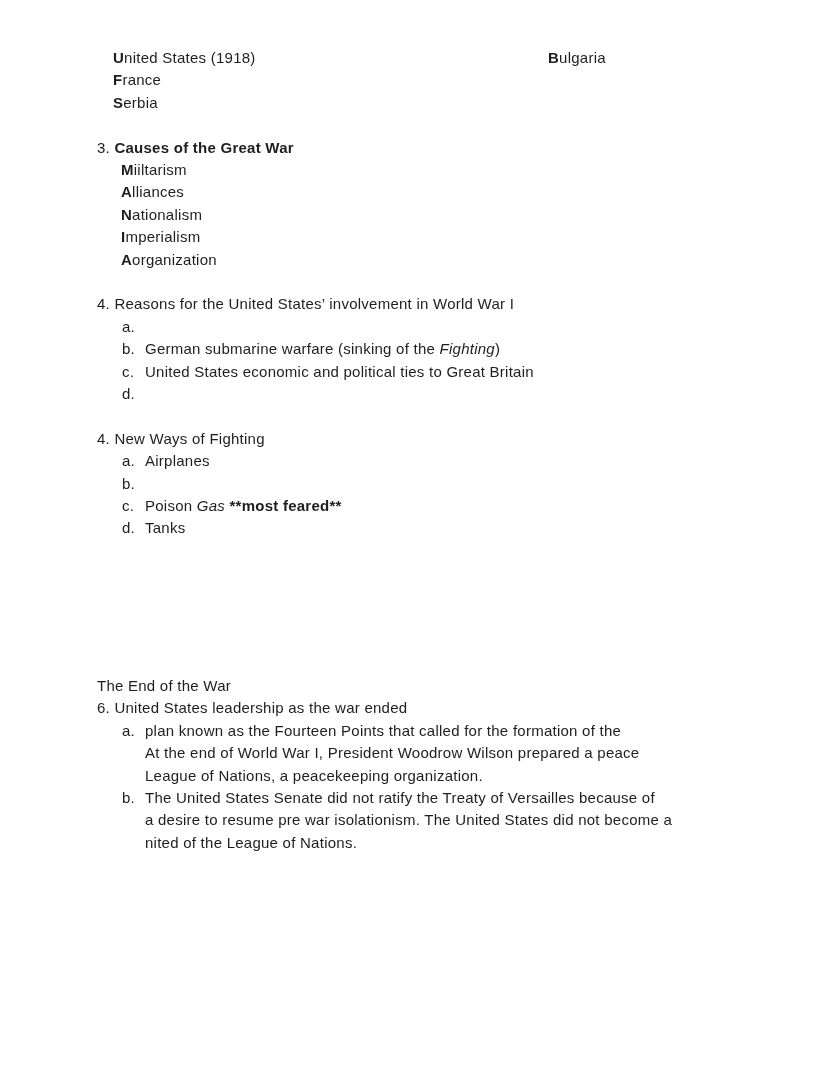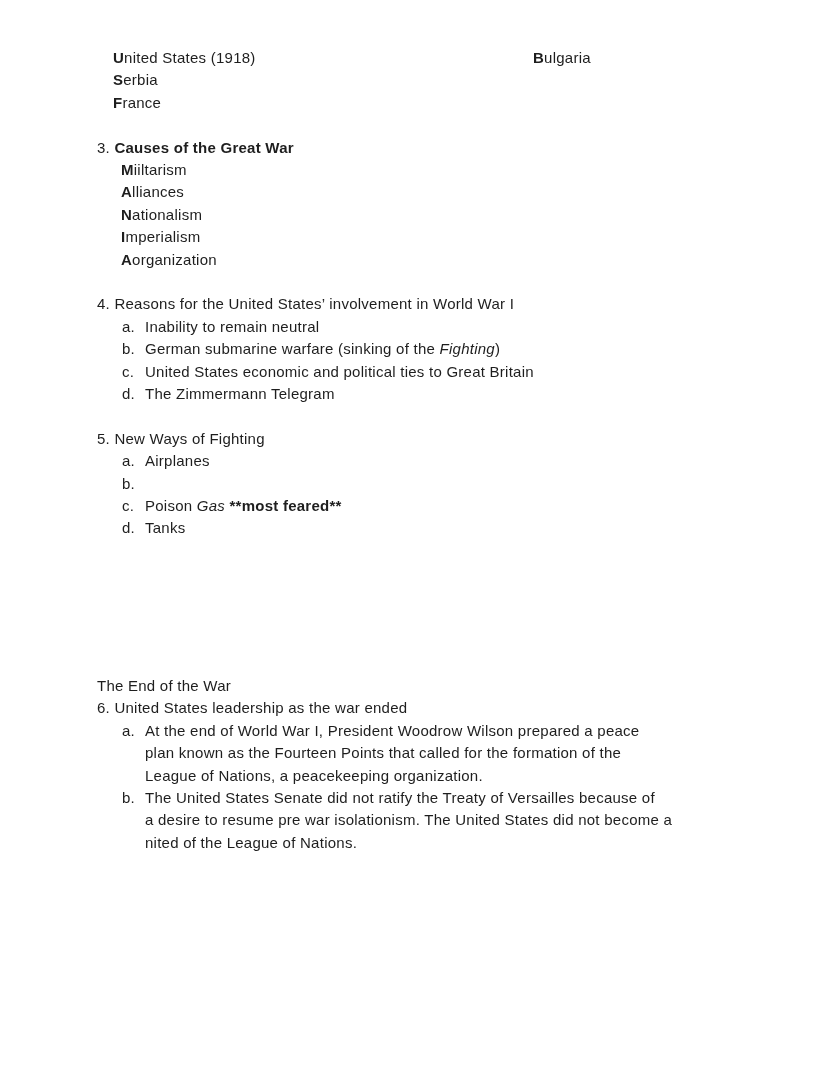--- a/index.html
+++ b/index.html
@@ -35,73 +35,71 @@
   .li { display: flex; align-items: flex-start; }
   .li .lbl {
     flex: none;
     margin-left: 25px;                      
     width: 23px;                            
   }
   .li .txt { flex: 1; max-width: 590px; }
 
   .right-col {
     position: absolute;
-    left: 533px;
+    left: 548px;
     top: 47px;
     white-space: nowrap;
   }
 </style>
 </head>
 <body>
 
 <div class="page">
 
   <span class="right-col"><span class="lead">B</span><span>ulgaria</span></span>
 
   <div class="content">
 
     <div class="block indent-allies">
       <div><span class="lead">U</span><span>nited States (1918)</span></div>
+      <div><span class="lead">F</span><span>rance</span></div>
       <div><span class="lead">S</span><span>erbia</span></div>
-      <div><span class="lead">F</span><span>rance</span></div>
     </div>
 
     <div class="block">
       <div><span>3.</span> <b>Causes of the Great War</b></div>
       <div class="indent-sub">
         <div><span class="lead">M</span><span>iiltarism</span></div>
         <div><span class="lead">A</span><span>lliances</span></div>
         <div><span class="lead">N</span><span>ationalism</span></div>
         <div><span class="lead">I</span><span>mperialism</span></div>
         <div><span class="lead">A</span><span>organization</span></div>
       </div>
     </div>
 
     <div class="block">
       <div>4. Reasons for the United States’ involvement in World War I</div>
       <div class="li">
         <span class="lbl">a.</span>
-        <span class="txt">Inability to remain neutral</span>
       </div>
       <div class="li">
         <span class="lbl">b.</span>
         <span class="txt"><span>German submarine warfare (sinking of the </span><i>Fighting</i><span>)</span></span>
       </div>
       <div class="li">
         <span class="lbl">c.</span>
         <span class="txt">United States economic and political ties to Great Britain</span>
       </div>
       <div class="li">
         <span class="lbl">d.</span>
-        <span class="txt">The Zimmermann Telegram</span>
       </div>
     </div>
 
     <div class="block">
-      <div>5. New Ways of Fighting</div>
+      <div>4. New Ways of Fighting</div>
       <div class="li">
         <span class="lbl">a.</span>
         <span class="txt">Airplanes</span>
       </div>
       <div class="li">
         <span class="lbl">b.</span>
       </div>
       <div class="li">
         <span class="lbl">c.</span>
         <span class="txt"><span>Poison </span><i>Gas </i><b>**most feared**</b></span>
@@ -111,22 +109,22 @@
         <span class="txt">Tanks</span>
       </div>
     </div>
 
     <div class="block gap-large">
       <div class="heading-bold">The End of the War</div>
       <div>6. United States leadership as the war ended</div>
       <div class="li">
         <span class="lbl">a.</span>
         <span class="txt">
+          <div>plan known as the Fourteen Points that called for the formation of the</div>
           <div>At the end of World War I, President Woodrow Wilson prepared a peace</div>
-          <div>plan known as the Fourteen Points that called for the formation of the</div>
           <div>League of Nations, a peacekeeping organization.</div>
         </span>
       </div>
       <div class="li">
         <span class="lbl">b.</span>
         <span class="txt">
           <div>The United States Senate did not ratify the Treaty of Versailles because of</div>
           <div>a desire to resume pre war isolationism. The United States did not become a</div>
           <div>nited of the League of Nations.</div>
         </span>

